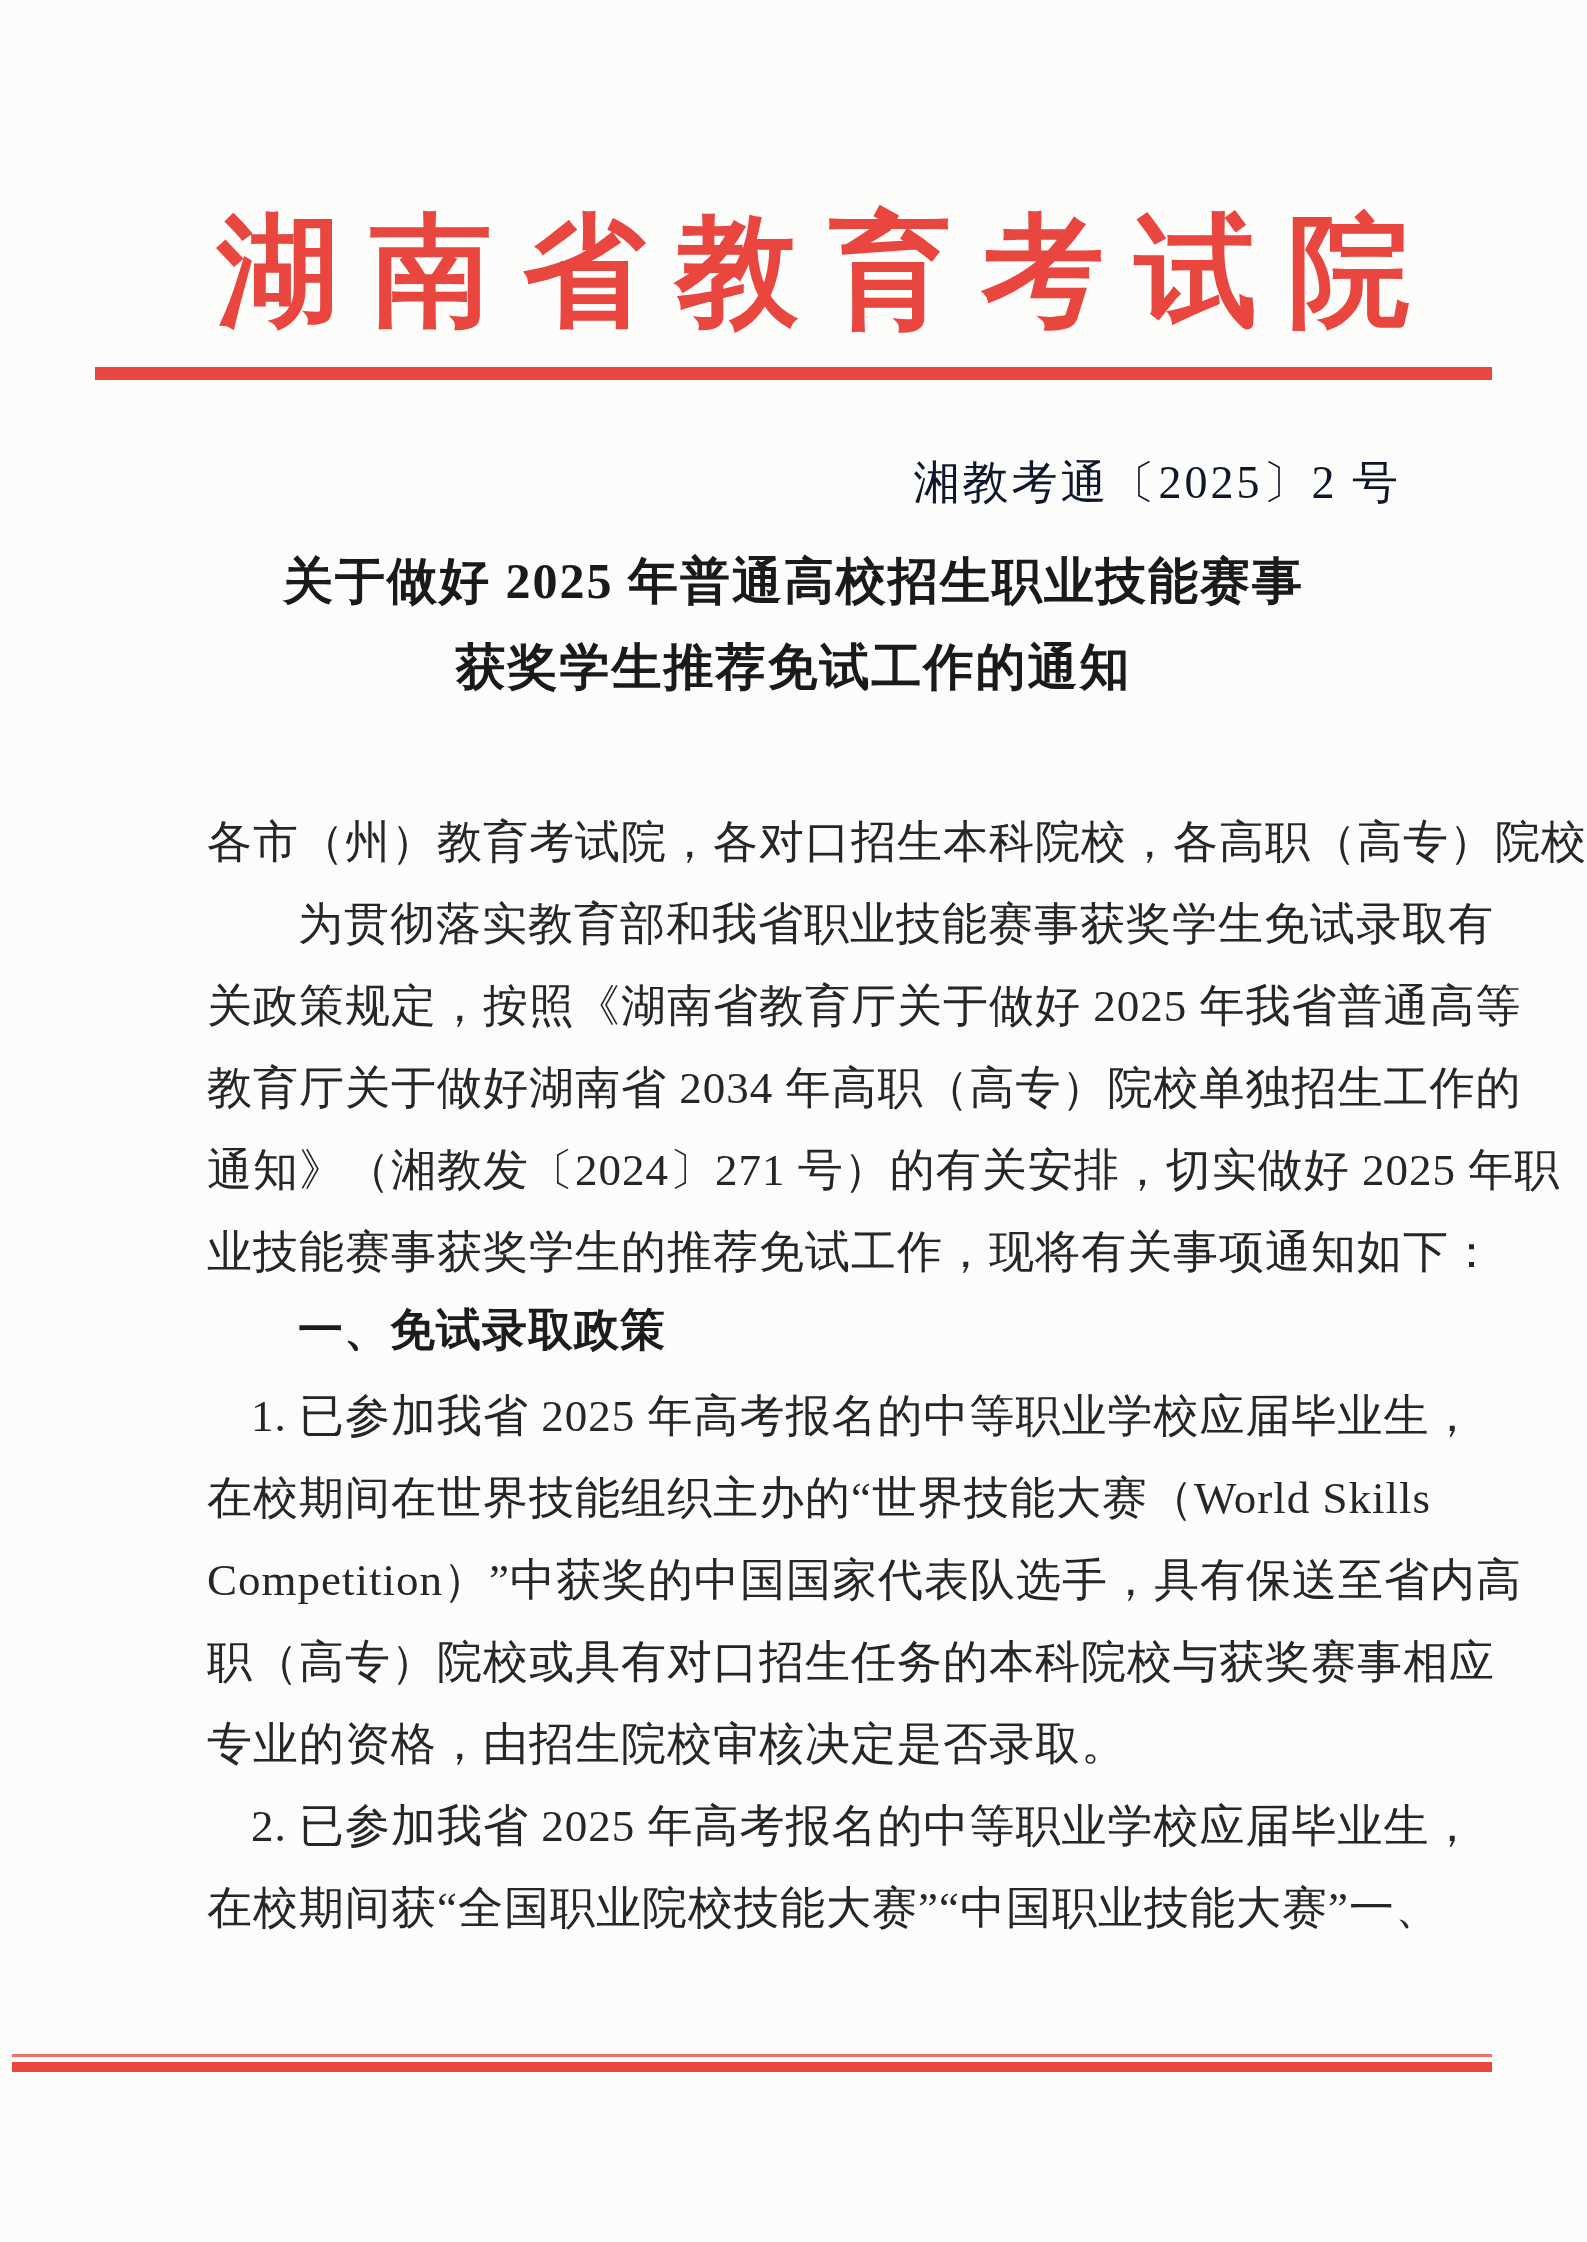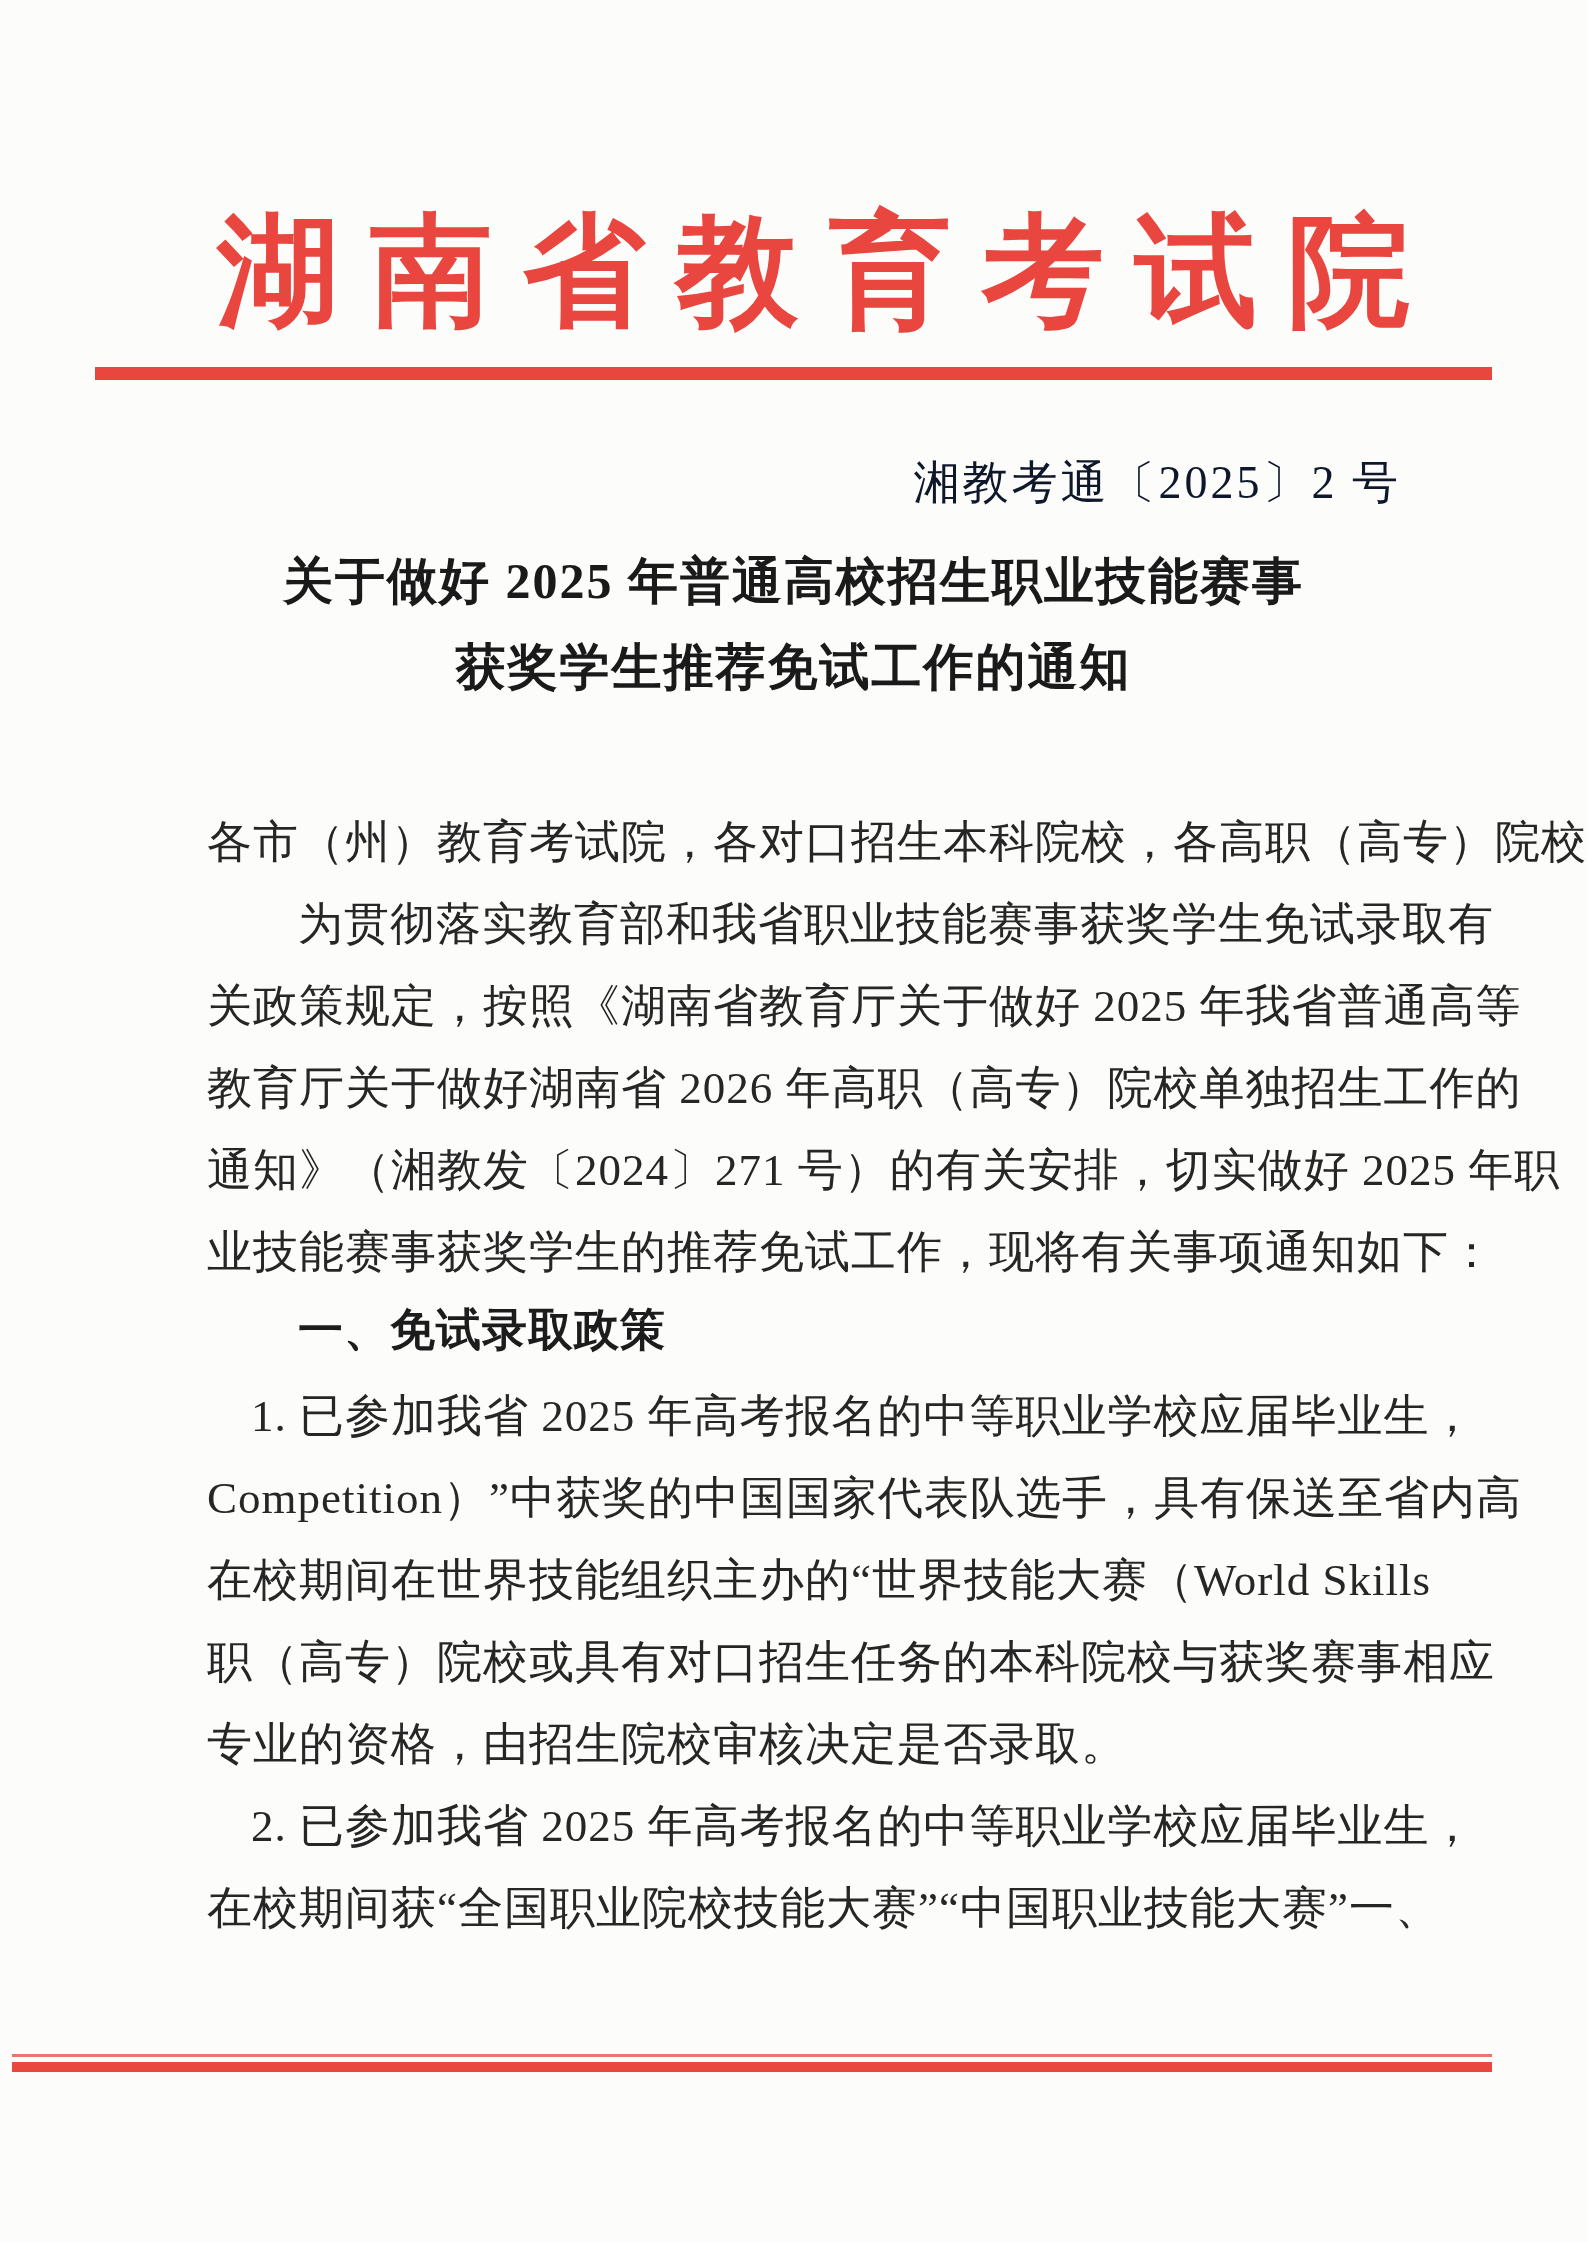--- a/index.html
+++ b/index.html
@@ -115,27 +115,27 @@
   <div class="doc-title">
     <div>关于做好 2025 年普通高校招生职业技能赛事</div>
     <div>获奖学生推荐免试工作的通知</div>
   </div>
 
   <div class="body-text">
 
   <div class="body-line">各市（州）教育考试院，各对口招生本科院校，各高职（高专）院校：</div>
       <div class="body-line indent-para">为贯彻落实教育部和我省职业技能赛事获奖学生免试录取有</div>
       <div class="body-line">关政策规定，按照《湖南省教育厅关于做好 2025 年我省普通高等</div>
-      <div class="body-line">教育厅关于做好湖南省 2026 年高职（高专）院校单独招生工作的</div>
+      <div class="body-line">教育厅关于做好湖南省 2034 年高职（高专）院校单独招生工作的</div>
       <div class="body-line">通知》（湘教发〔2024〕271 号）的有关安排，切实做好 2025 年职</div>
       <div class="body-line">业技能赛事获奖学生的推荐免试工作，现将有关事项通知如下：</div>
       <div class="body-line indent-para heading">一、免试录取政策</div>
       <div class="body-line indent-num">1. 已参加我省 2025 年高考报名的中等职业学校应届毕业生，</div>
+      <div class="body-line">在校期间在世界技能组织主办的“世界技能大赛（World Skills</div>
       <div class="body-line">Competition）”中获奖的中国国家代表队选手，具有保送至省内高</div>
-      <div class="body-line">在校期间在世界技能组织主办的“世界技能大赛（World Skills</div>
       <div class="body-line">职（高专）院校或具有对口招生任务的本科院校与获奖赛事相应</div>
       <div class="body-line">专业的资格，由招生院校审核决定是否录取。</div>
       <div class="body-line indent-num">2. 已参加我省 2025 年高考报名的中等职业学校应届毕业生，</div>
       <div class="body-line">在校期间获“全国职业院校技能大赛”“中国职业技能大赛”一、</div>
     </div>
 
   <div class="footer-rule-thin" style="background: rgb(232, 70, 62);"></div>
 
   <div class="footer-rule-thick" style="background: rgb(232, 70, 62);"></div>
 

